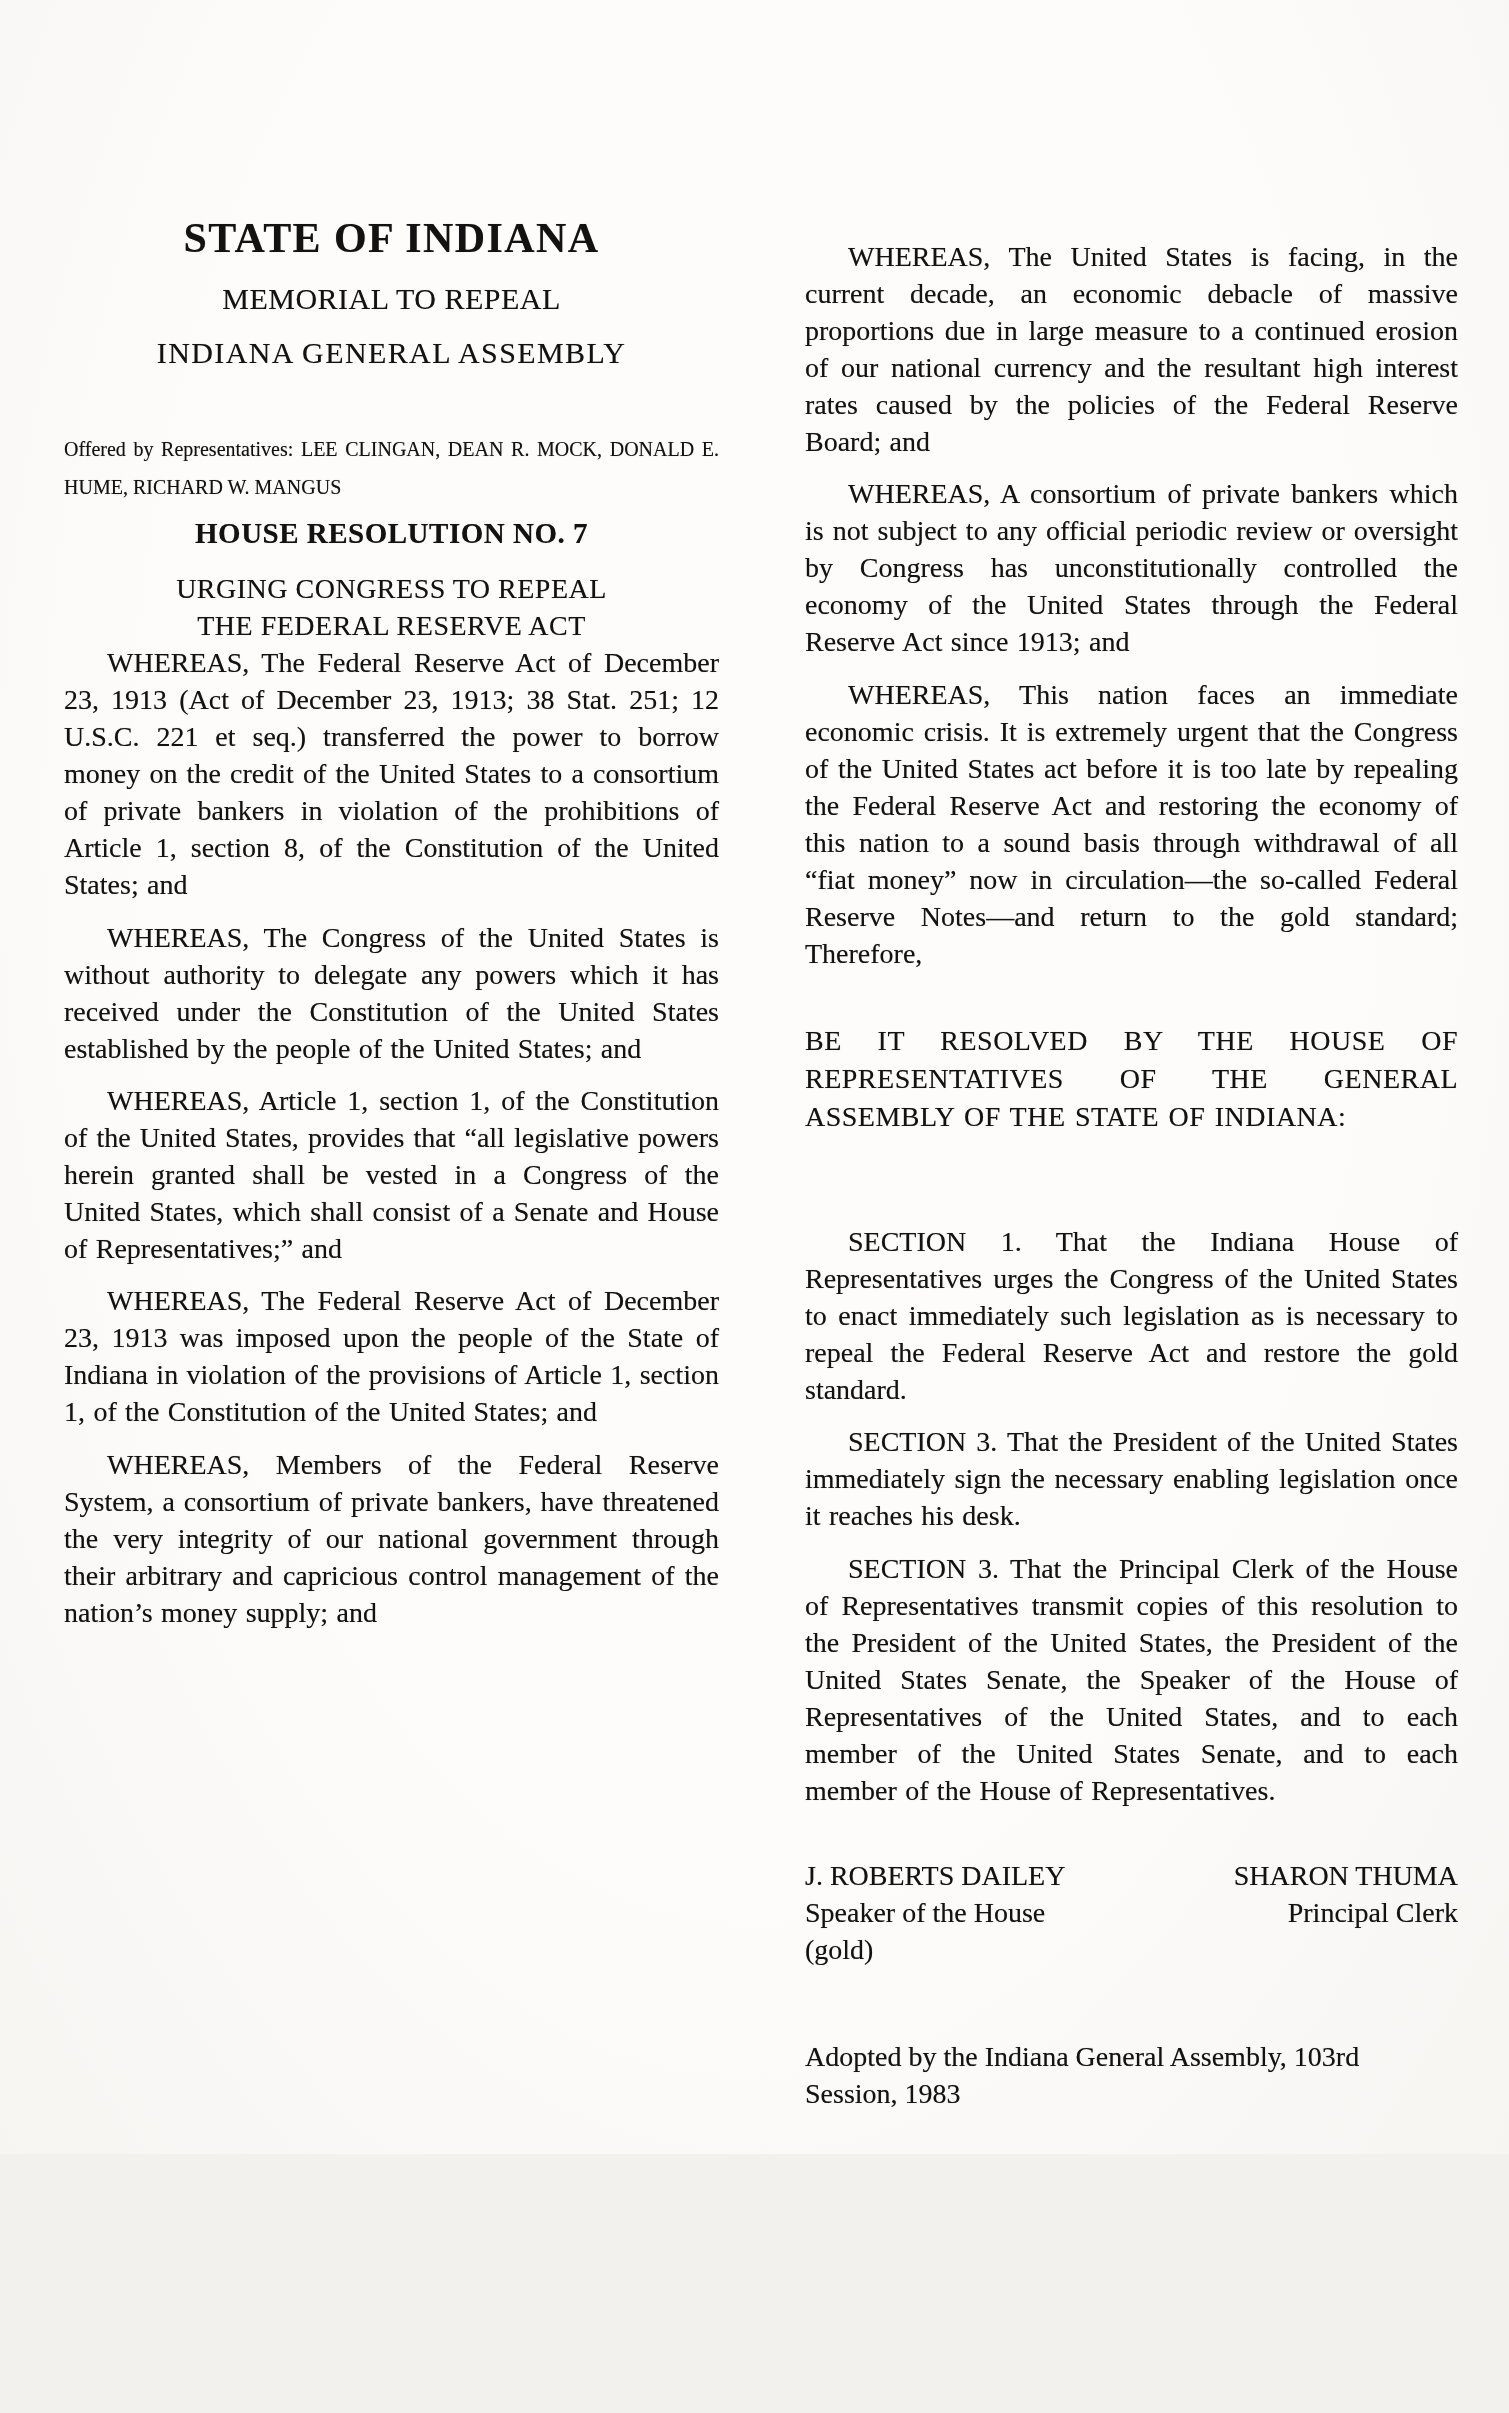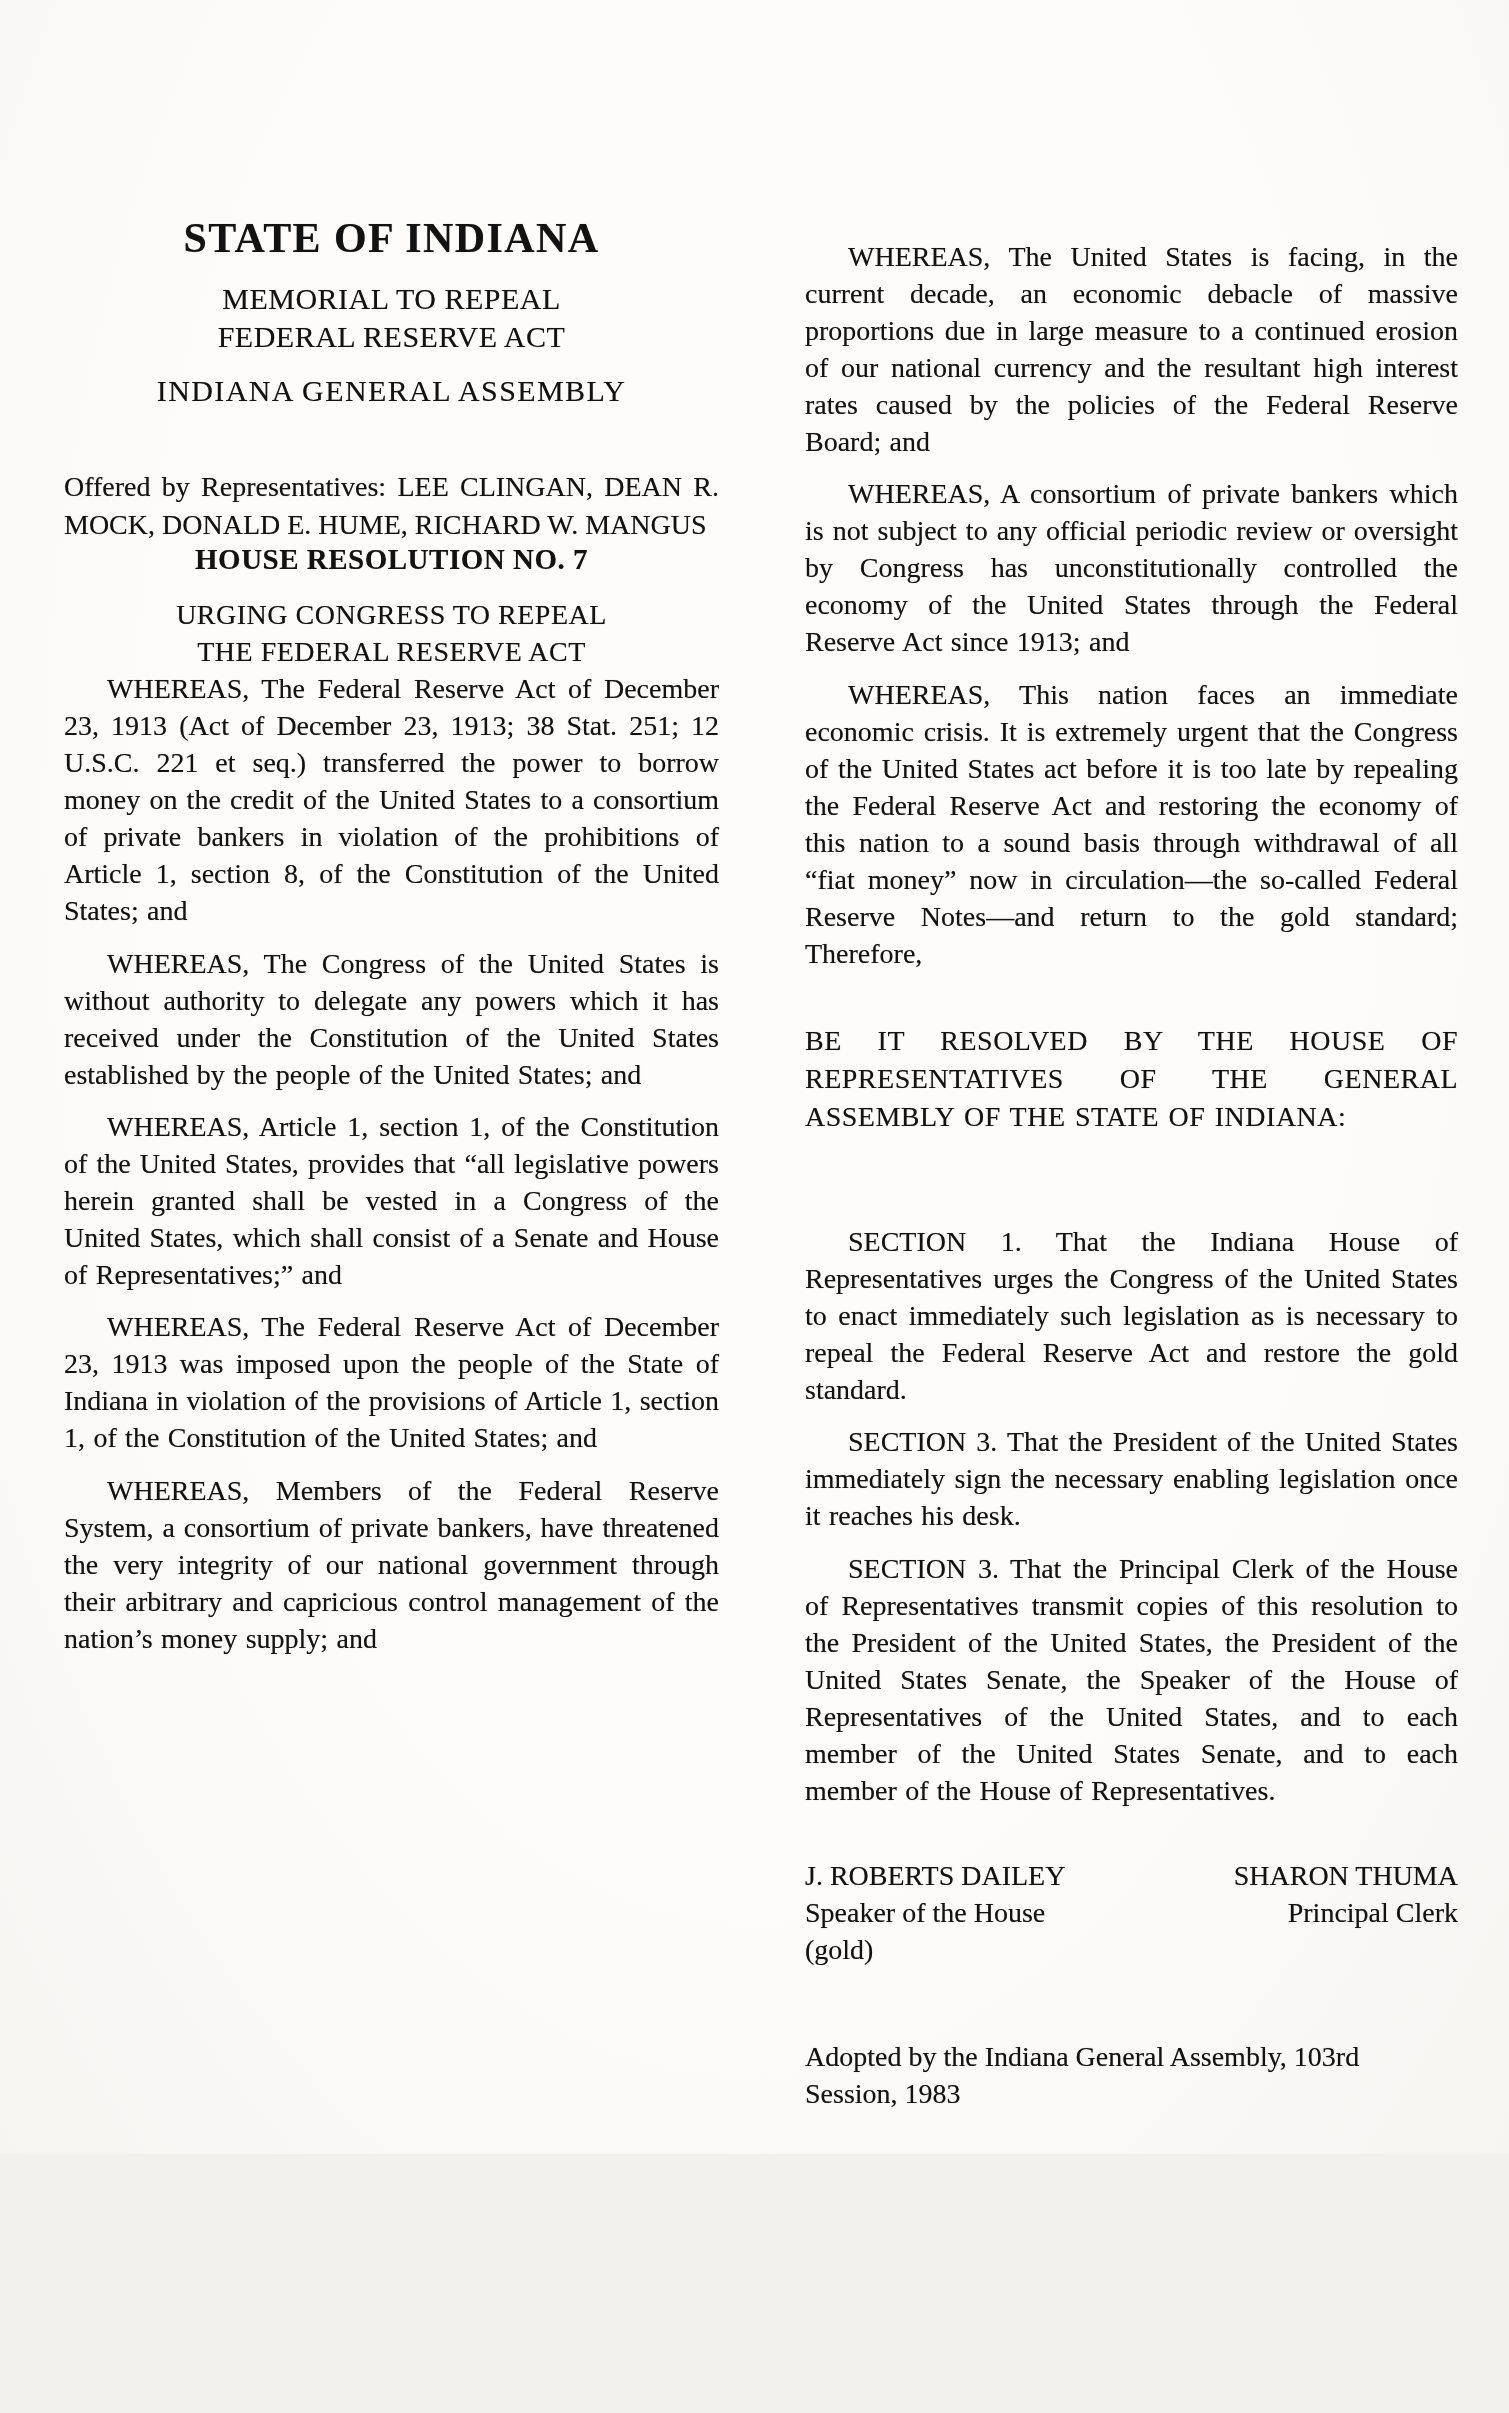--- a/index.html
+++ b/index.html
@@ -24,21 +24,21 @@
   }
   .subtitle{
     margin-top:21px;font-size:30px;line-height:38px;font-weight:normal;
     text-align:center;letter-spacing:0.5px;
   }
   .assembly{
     margin-top:18.3px;font-size:30px;line-height:33px;font-weight:normal;
     text-align:center;letter-spacing:1.4px;
   }
   p.offered{
-    margin:61px 0 0 0;font-size:28px;line-height:38px;
+    margin:61px 0 12px 0;font-size:20px;line-height:38px;
     text-align:justify;text-indent:0;
   }
   .res-no{
     font-size:29px;line-height:31px;font-weight:bold;
     text-align:center;letter-spacing:0.5px;
   }
   .res-title{
     margin-top:21px;font-size:28px;line-height:37px;font-weight:normal;
     text-align:center;letter-spacing:0.5px;
   }
@@ -73,21 +73,20 @@
 </head>
 <body>
 
 <div class="page">
 
   <section class="col col-left">
     <h1 class="doc-title">STATE OF INDIANA</h1>
 
     <div class="subtitle">
       <div>MEMORIAL TO REPEAL</div>
-      <div>FEDERAL RESERVE ACT</div>
     </div>
 
     <div class="assembly">INDIANA GENERAL ASSEMBLY</div>
 
     <p class="offered">Offered by Representatives: LEE CLINGAN, DEAN R. MOCK, DONALD E. HUME, RICHARD W. MANGUS</p>
 
     <div class="res-no">HOUSE RESOLUTION NO. 7</div>
 
     <div class="res-title">
       <div>URGING CONGRESS TO REPEAL</div>

